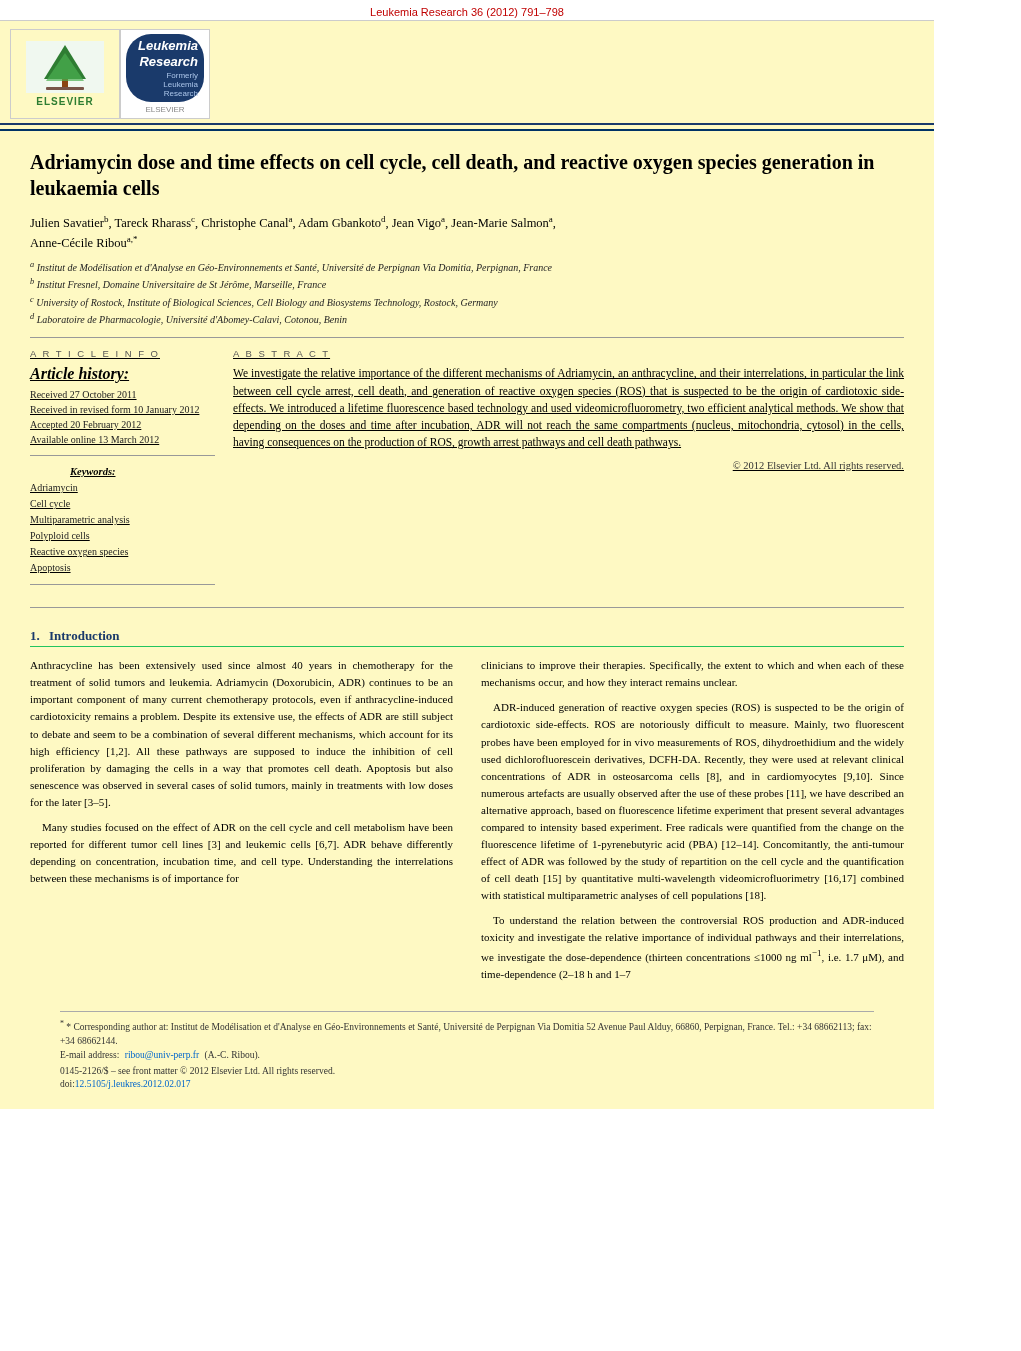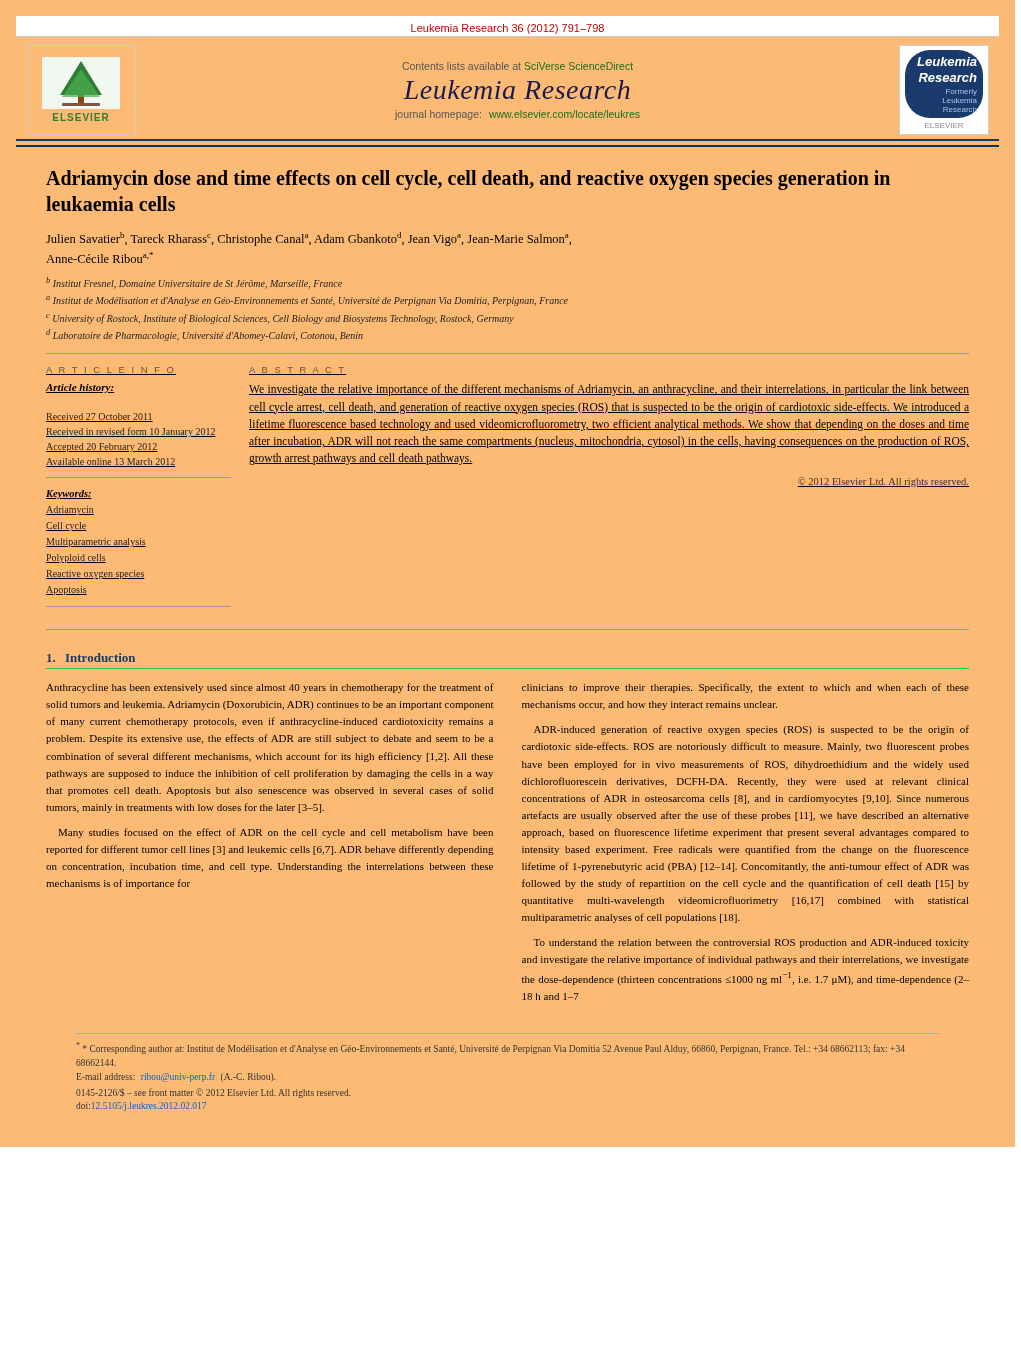--- a/index.html
+++ b/index.html
@@ -5,23 +5,23 @@
     * { margin: 0; padding: 0; box-sizing: border-box; }
     body {
       font-family: 'Times New Roman', Times, serif;
       background: #fff;
       width: 1021px;
       min-height: 1351px;
       font-size: 13px;
       color: #000;
     }
     .page-container {
-      width: 1015px;
-      padding: 16px;
-      background: #fdba74;
+      width: 934px;
+      padding: 0;
+      background: #fef9c3;
     }
     
     .journal-header {
       border-bottom: 2px solid #003366;
       padding-bottom: 4px;
     }
     .top-bar {
       background: #fff;
       text-align: center;
       padding: 6px 0 2px 0;
@@ -172,36 +172,37 @@
     .section-label {
       font-family: Arial, sans-serif;
       font-size: 9.5px;
       letter-spacing: 2px;
       text-transform: uppercase;
       color: #555;
       margin-bottom: 6px;
       font-weight: normal;
     }
     .article-info-label {
-      font-size: 11px;
+      font-size: 16px;
       font-weight: bold;
       font-style: italic;
-      margin-bottom: 16px;
+      margin-bottom: 4px;
     }
     .article-info-item {
       font-size: 10px;
       line-height: 1.5;
       color: #222;
     }
     .keywords-label {
       font-size: 10.5px;
       font-weight: bold;
       font-style: italic;
       margin-top: 10px;
       margin-bottom: 3px;
+      margin-left: 40px;
     }
     .keyword-item {
       font-size: 10px;
       line-height: 1.6;
       color: #222;
     }
     
     .abstract-text {
       font-size: 11.5px;
       line-height: 1.5;
@@ -286,31 +287,20 @@
           <rect x="36" y="36" width="6" height="12" fill="#8B4513"></rect>
 
           <polygon points="39,4 18,38 60,38" fill="#2e7d32"></polygon>
           <polygon points="39,12 20,40 58,40" fill="#4CAF50" opacity="0.7"></polygon>
 
           <rect x="20" y="46" width="38" height="3" fill="#795548" rx="1"></rect>
         </svg>
         <div class="elsevier-text">ELSEVIER</div>
       </div>
 
-      <div class="header-center">
-        <div class="sciverse-line">
-          <span>Contents lists available at</span>
-          <span style="color:#1a6e1a; cursor:pointer;">SciVerse ScienceDirect</span>
-        </div>
-        <div class="journal-title-main">Leukemia Research</div>
-        <div class="homepage-line">
-          <span>journal homepage:</span>
-          <span style="color:#1a6e1a; cursor:pointer; margin-left:4px;">www.elsevier.com/locate/leukres</span>
-        </div>
-      </div>
 
       <div class="journal-logo-box">
         <div class="journal-logo-inner">
           <div class="logo-title">Leukemia<br>Research</div>
           <div class="logo-sub">Formerly Leukemia Research</div>
         </div>
         <div style="font-size:8px; font-family:Arial; color:#888; margin-top:3px; text-align:center;">ELSEVIER</div>
       </div>
     </div>
     <div class="divider-blue"></div>
@@ -324,22 +314,22 @@
       <span>Julien Savatier<span class="author-sup">b</span></span>,
       <span>Tareck Rharass<span class="author-sup">c</span></span>,
       <span>Christophe Canal<span class="author-sup">a</span></span>,
       <span>Adam Gbankoto<span class="author-sup">d</span></span>,
       <span>Jean Vigo<span class="author-sup">a</span></span>,
       <span>Jean-Marie Salmon<span class="author-sup">a</span></span>,<br>
       <span>Anne-Cécile Ribou<span class="author-sup">a,*</span></span>
     </div>
 
     <div class="affiliations">
+      <span class="affiliation-line"><sup>a</sup> Institut de Modélisation et d'Analyse en Géo-Environnements et Santé, Université de Perpignan Via Domitia, Perpignan, France</span>
       <span class="affiliation-line"><sup>b</sup> Institut Fresnel, Domaine Universitaire de St Jérôme, Marseille, France</span>
-      <span class="affiliation-line"><sup>a</sup> Institut de Modélisation et d'Analyse en Géo-Environnements et Santé, Université de Perpignan Via Domitia, Perpignan, France</span>
       <span class="affiliation-line"><sup>c</sup> University of Rostock, Institute of Biological Sciences, Cell Biology and Biosystems Technology, Rostock, Germany</span>
       <span class="affiliation-line"><sup>d</sup> Laboratoire de Pharmacologie, Université d'Abomey-Calavi, Cotonou, Benin</span>
     </div>
 
     <hr class="divider-thin">
 
     <div class="two-col">
 
       <div class="col-left">
         <div class="section-label">A R T I C L E   I N F O</div>

